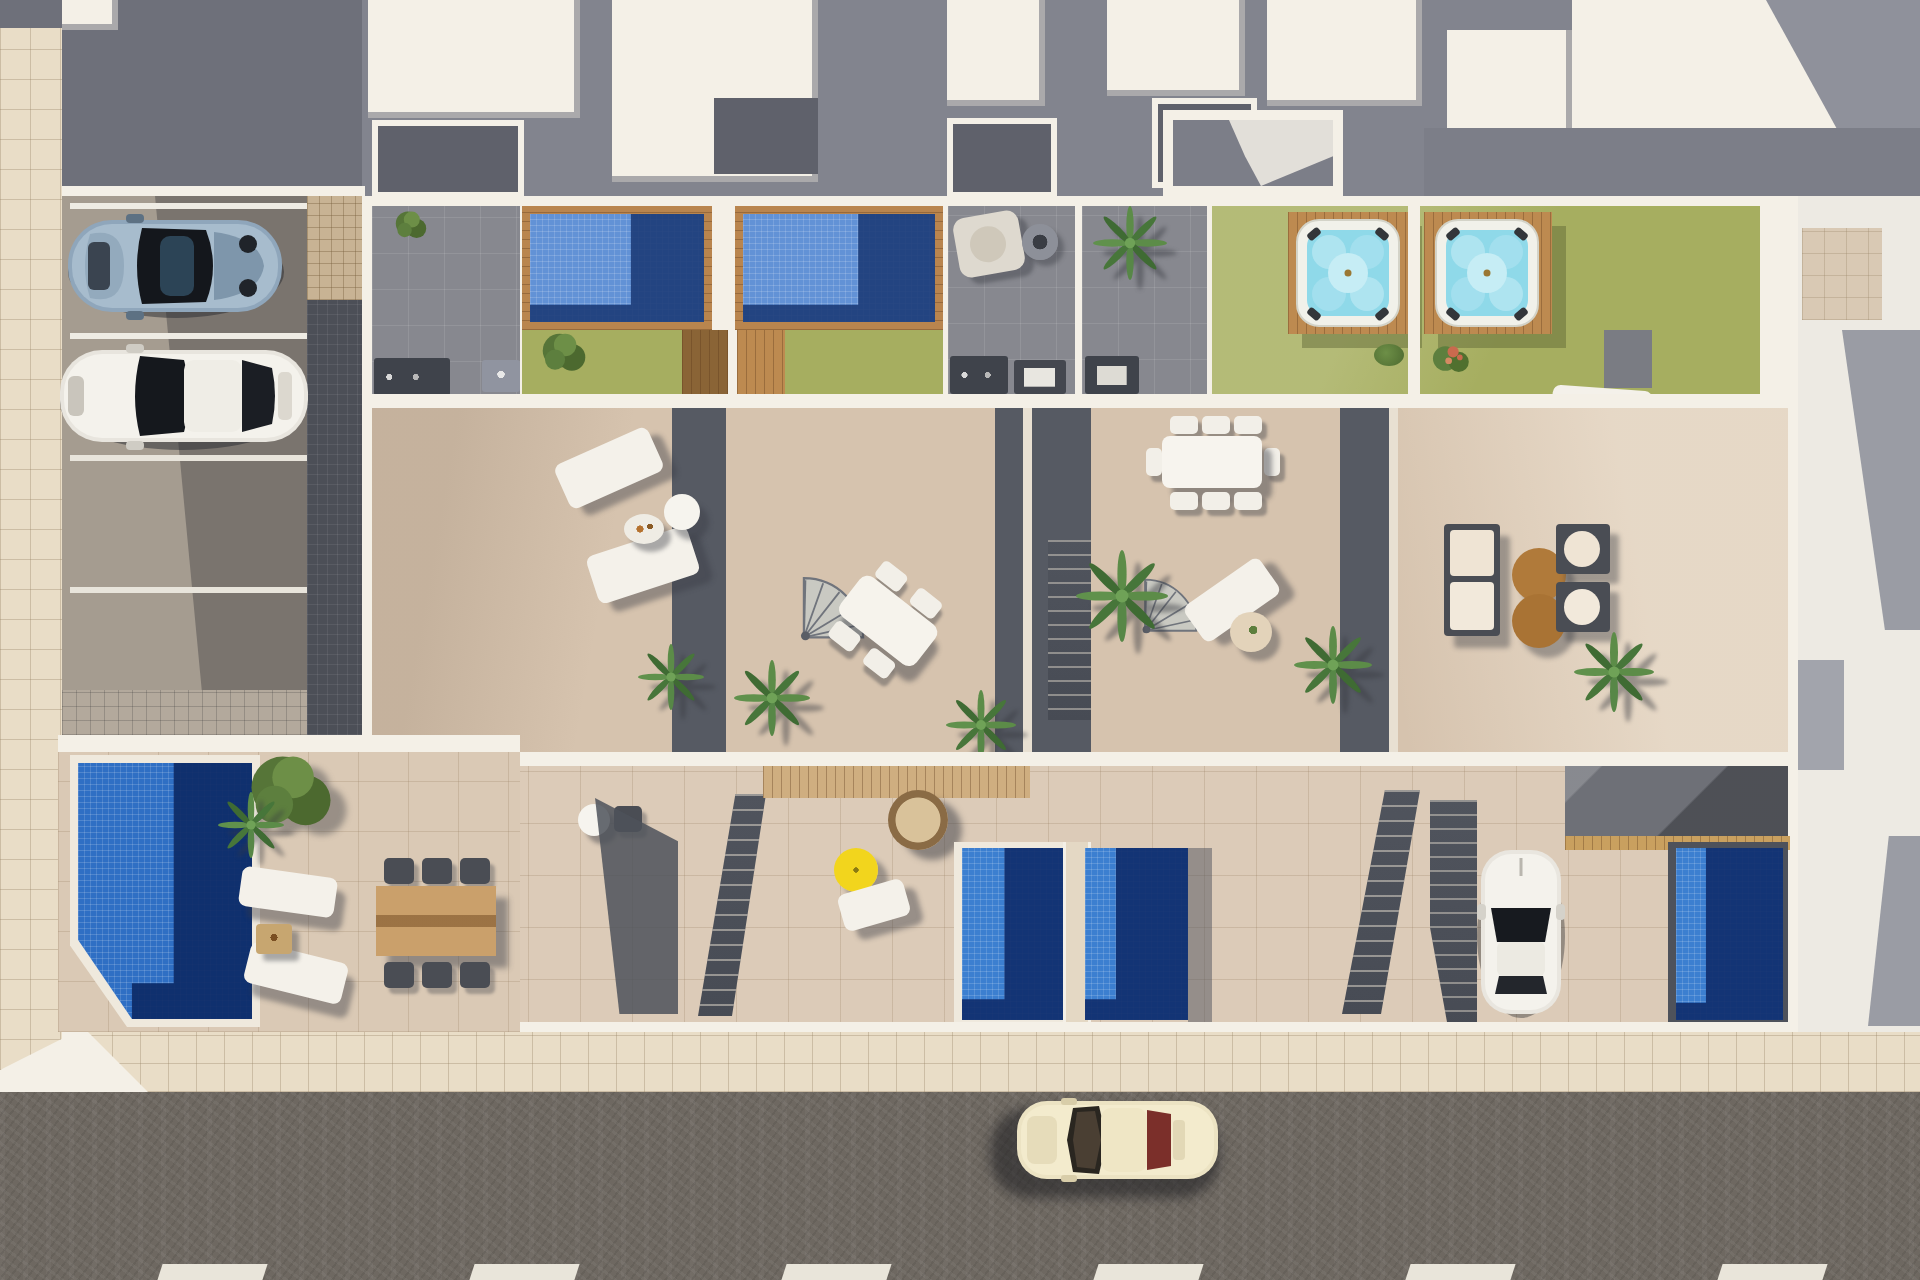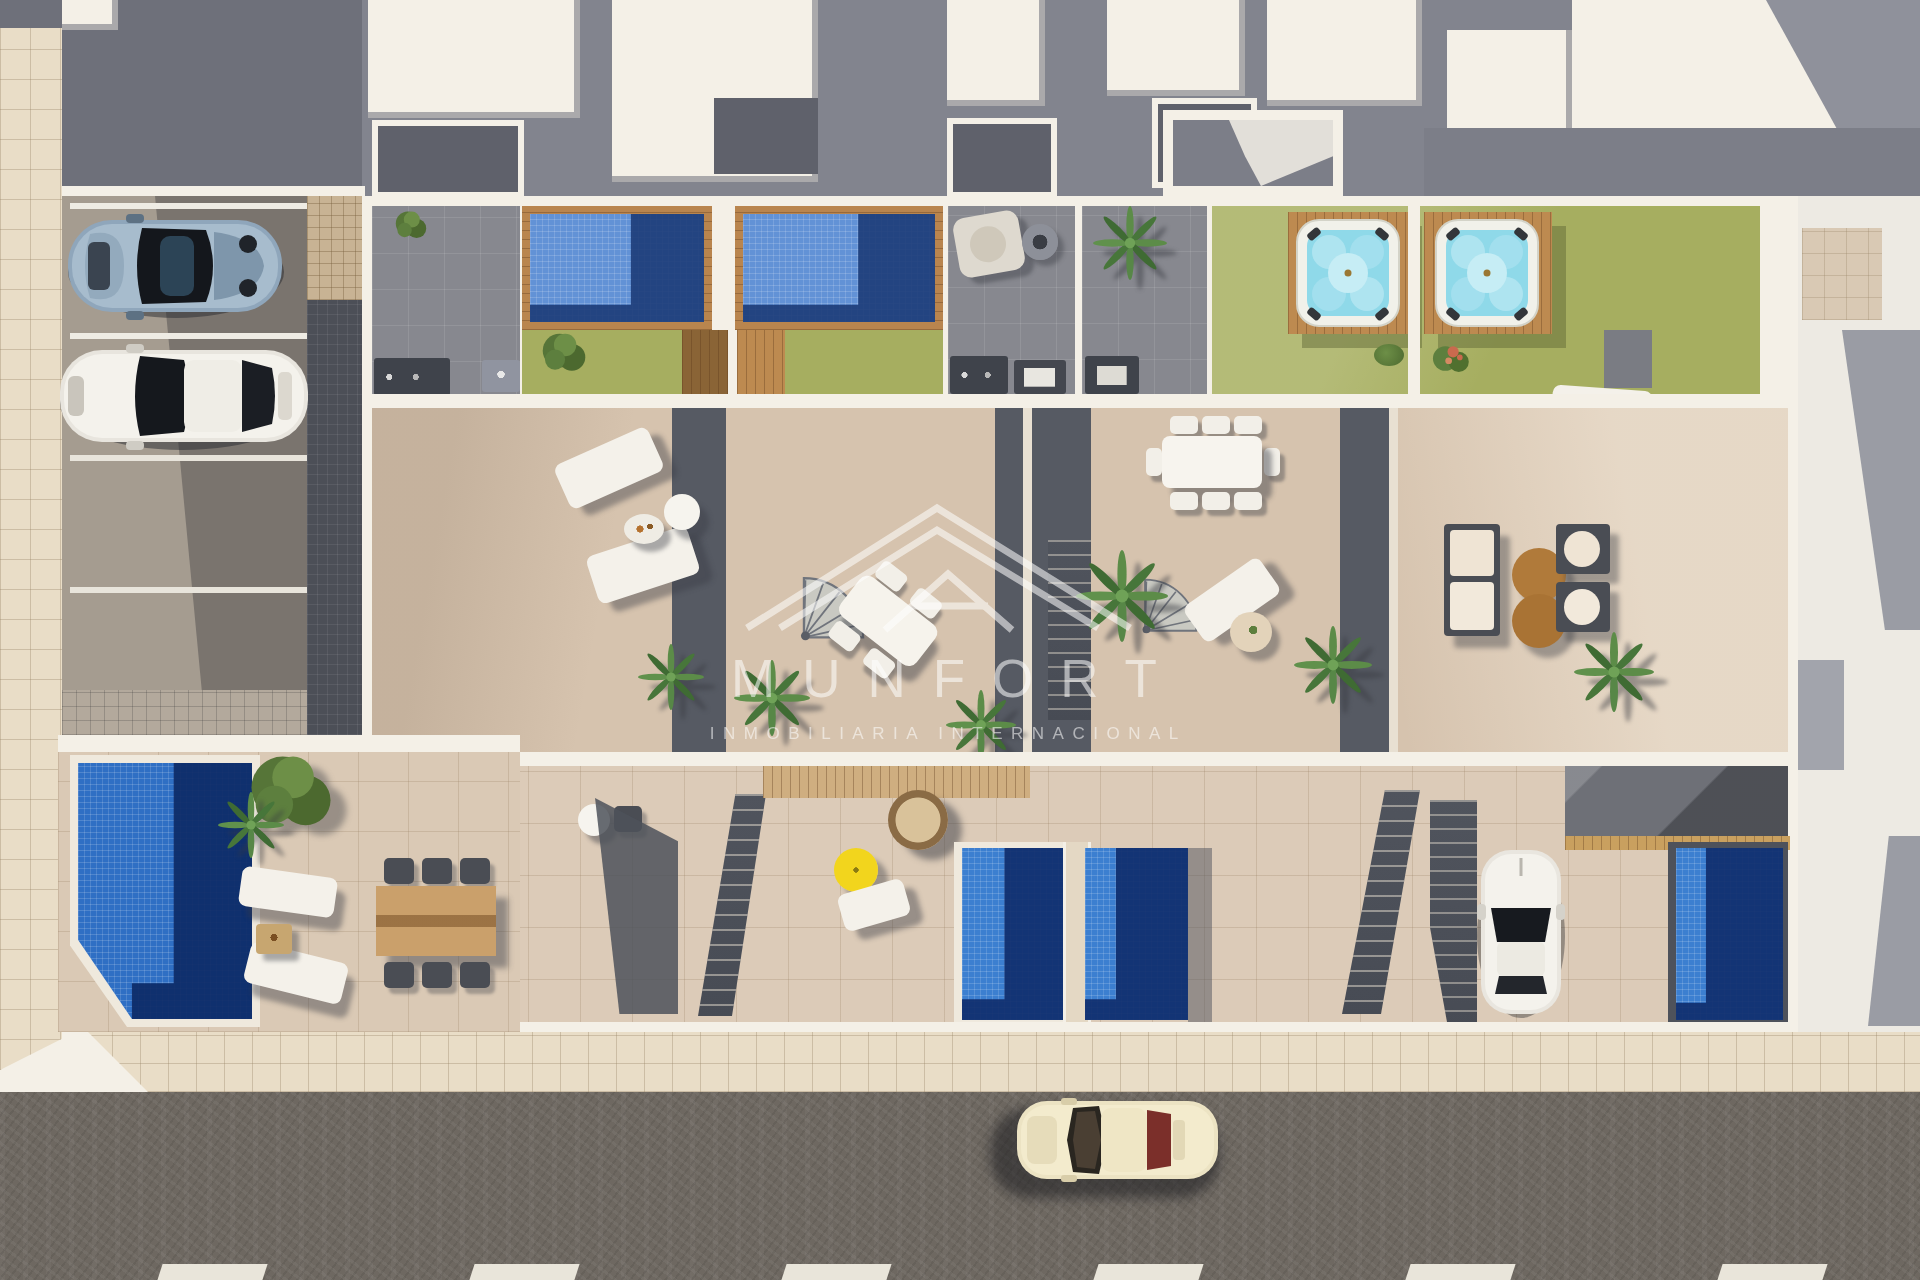--- a/index.html
+++ b/index.html
@@ -370,26 +370,14 @@
   <div class="a lounger" style="left:246px;top:952px;width:100px;height:42px;transform:rotate(14deg);"></div>
   <div class="a" style="left:256px;top:924px;width:36px;height:30px;background:#c7a670;border-radius:4px;box-shadow:7px 7px 4px rgba(58,60,68,.4);background-image:radial-gradient(circle 5px at 50% 45%,#7a4f22 70%,transparent 72%);"></div>
   <div class="a chairD" style="left:384px;top:858px;width:30px;height:26px;"></div>
   <div class="a chairD" style="left:422px;top:858px;width:30px;height:26px;"></div>
   <div class="a chairD" style="left:460px;top:858px;width:30px;height:26px;"></div>
   <div class="a planks" style="left:376px;top:886px;width:120px;height:70px;background-color:#caa06b;box-shadow:12px 12px 6px rgba(58,60,68,.45);background-image:linear-gradient(rgba(110,70,30,.5) 0 0);background-size:100% 12px;background-position:0 50%;background-repeat:no-repeat;"></div>
   <div class="a chairD" style="left:384px;top:962px;width:30px;height:26px;"></div>
   <div class="a chairD" style="left:422px;top:962px;width:30px;height:26px;"></div>
   <div class="a chairD" style="left:460px;top:962px;width:30px;height:26px;"></div>
 
-  <div class="a" style="left:640px;top:502px;width:608px;height:260px;pointer-events:none;">
-    <svg class="a" style="left:0;top:0;opacity:var(--wmOpacity,.55);" width="608" height="132" viewBox="0 0 608 132">
-      <g fill="none" stroke="#ffffff" stroke-width="7">
-        <polyline points="107,126 297,6 490,126"></polyline>
-        <polyline points="140,126 297,28 458,126"></polyline>
-        <polyline points="245,128 308,72 372,128"></polyline>
-        <line x1="272" y1="104" x2="348" y2="104"></line>
-      </g>
-    </svg>
-    <div class="a wm wm-title" style="left:0;top:146px;width:608px;">MUNFORT</div>
-    <div class="a wm wm-sub" style="left:0;top:222px;width:608px;">INMOBILIARIA INTERNACIONAL</div>
-  </div>
 
 </div>
 
 </body></html>

